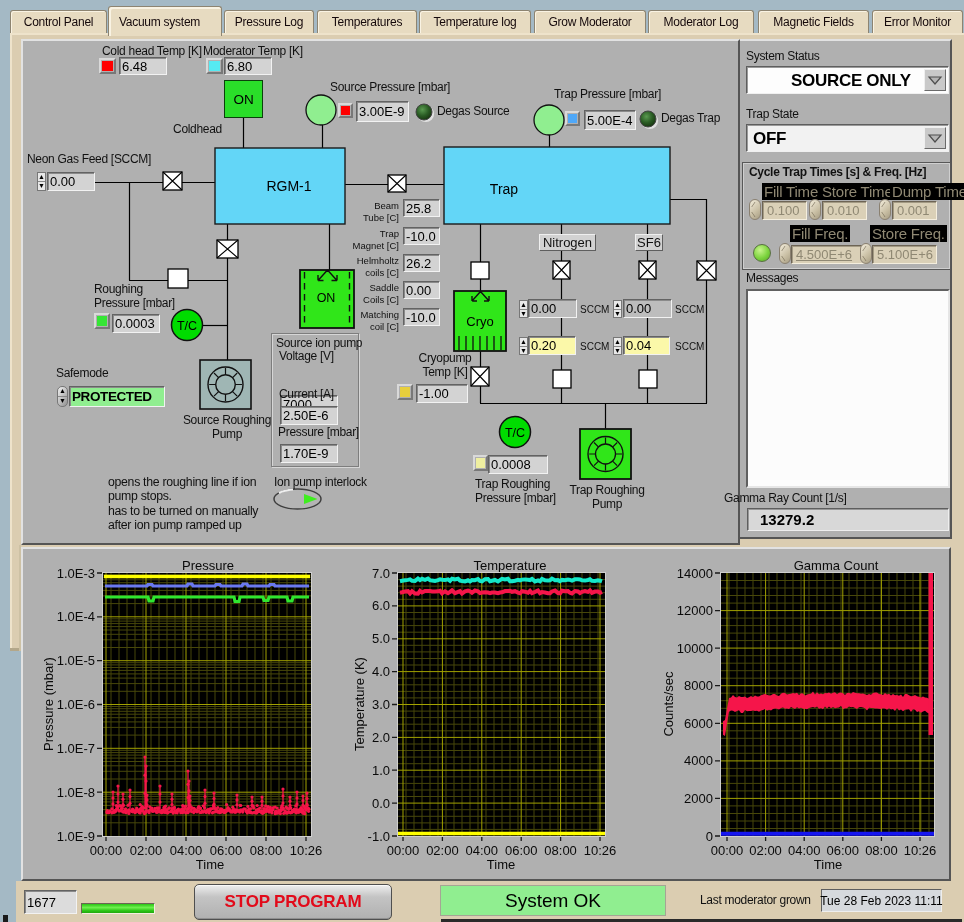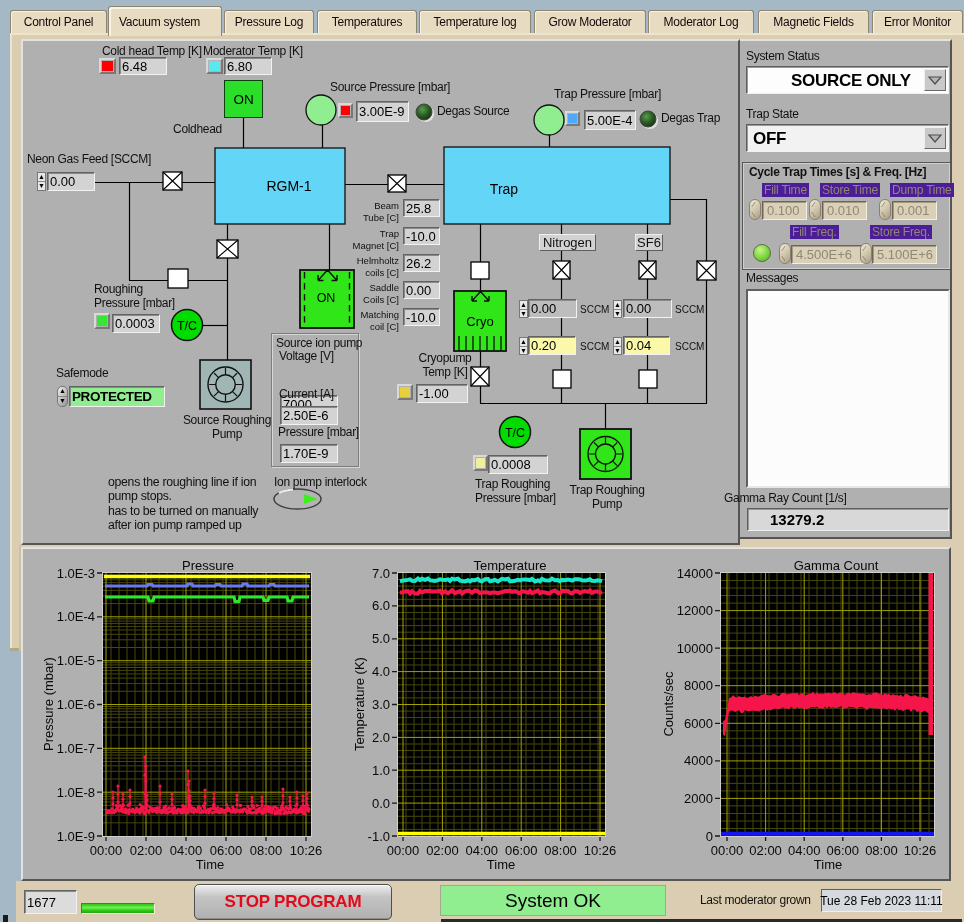--- a/index.html
+++ b/index.html
@@ -11,21 +11,21 @@
 .fld { position:absolute; background:#d3d3d3; border-top:1px solid #636363; border-left:1px solid #636363; border-right:1px solid #f2f2f2; border-bottom:1px solid #f2f2f2; box-shadow:inset 1px 1px 0 #8a8a8a; font-size:13px; color:#000; padding-left:2px; display:flex; align-items:center; white-space:nowrap; }
 .ind3d { position:absolute; border-top:2px solid #d9d9d9; border-left:2px solid #d9d9d9; border-right:2px solid #787878; border-bottom:2px solid #787878; background:#b0b0b0; }
 .ind3d > div { position:absolute; left:1px; top:1px; right:1px; bottom:1px; }
 .tab { position:absolute; top:10px; height:23px; background:#e7dbc1; border:1px solid #8d8471; border-bottom:none; border-radius:3px 3px 0 0; box-shadow:inset 1px 1px 0 #f9f3e3; font-size:12px; letter-spacing:-0.25px; color:#15090b; display:flex; align-items:center; justify-content:center; }
 .panel { position:absolute; background:#b0b0b0; border-top:2px solid #e2e2e2; border-left:2px solid #e2e2e2; border-right:2px solid #555555; border-bottom:2px solid #555555; }
 .spin { position:absolute; width:9px; background:#e8e8e8; border:1px solid #777; display:flex; flex-direction:column; }
 .spin div { flex:1; font-size:7px; line-height:8px; text-align:center; color:#000; }
 .spin div:first-child { border-bottom:1px solid #888; }
 .sccm { position:absolute; font-size:10px; color:#111; }
 .smalllbl { position:absolute; font-size:9.5px; color:#111; text-align:right; line-height:11.5px; }
-.dlbl { font-size:12px; letter-spacing:-0.2px; color:#8f8873; background:#4c1d95; padding:0 2px; white-space:nowrap; }
+.dlbl { font-size:15px; letter-spacing:-0.2px; color:#8f8873; background:#000000; padding:0 2px; white-space:nowrap; }
 .dfld { height:19px; background:#dad0b7; border:1px solid; border-color:#6d6455 #f4eede #f4eede #6d6455; box-shadow:inset 1px 1px 0 #a39a84; font-size:13px; color:#8f8873; padding-left:4px; display:flex; align-items:center; }
 .pill { width:12px; height:21px; border-radius:6px; background:linear-gradient(135deg,#f2ecdb,#c9bfa4 60%,#a79d83); border:1px solid #8a8070; }
 .pill:before { content:"\2044"; position:absolute; left:3px; top:0px; font-size:8px; color:#6e6450; }
 .pill:after { content:"\2044"; position:absolute; left:3px; bottom:0px; font-size:8px; color:#6e6450; transform:scaleY(-1); }
 </style>
 </head>
 <body>
 <div id="root">
 
   <div class="abs" style="left:10px; top:33px; width:954px; height:618px; background:#dbcdb1;"></div>
@@ -282,28 +282,28 @@
 <div class="abs pill" style="left:749px; top:199px;"></div>
 <div class="abs dfld" style="left:762px; top:201px; width:45px;">0.100</div>
 <div class="abs pill" style="left:809px; top:199px;"></div>
 <div class="abs dfld" style="left:822px; top:201px; width:45px;">0.010</div>
 <div class="abs pill" style="left:879px; top:199px;"></div>
 <div class="abs dfld" style="left:892px; top:201px; width:45px;">0.001</div>
 <div class="abs dlbl" style="left:790px; top:225px;">Fill Freq.</div>
 <div class="abs dlbl" style="left:870px; top:225px;">Store Freq.</div>
 <div class="abs" style="left:753px; top:244px; width:18px; height:18px; border-radius:50%; background:radial-gradient(circle at 38% 32%, #c8f48c, #7cd43e 55%, #55a424); border:1px solid #57703f;"></div>
 <div class="abs pill" style="left:779px; top:243px;"></div>
-<div class="abs dfld" style="left:791px; top:245px; width:76px;">4.500E+6</div>
+<div class="abs dfld" style="left:791px; top:245px; width:76px;text-decoration:underline;">4.500E+6</div>
 <div class="abs pill" style="left:860px; top:243px;"></div>
 <div class="abs dfld" style="left:872px; top:245px; width:65px;">5.100E+6</div>
 
 <div class="lbl" style="left:746px; top:271px;">Messages</div>
 <div class="abs" style="left:746px; top:289px; width:204px; height:199px; background:#fcfcfc; border:2px solid; border-color:#606060 #e6e6e6 #e6e6e6 #606060;"></div>
 <div class="lbl" style="left:724px; top:491px;">Gamma Ray Count [1/s]</div>
-<div class="abs" style="left:747px; top:508px; width:202px; height:23px; background:#d8d8d8; border:1px solid; border-color:#5e5e5e #eeeeee #eeeeee #5e5e5e; box-shadow:inset 1px 1px 0 #979797; font-size:15px; font-weight:bold; color:#000; display:flex; align-items:center; padding-left:22px;">13279.2</div>
+<div class="abs" style="left:747px; top:508px; width:202px; height:23px; background:#d8d8d8; border:1px solid; border-color:#5e5e5e #eeeeee #eeeeee #5e5e5e; box-shadow:inset 1px 1px 0 #979797; font-size:15px; font-weight:bold; color:#000; display:flex; align-items:center; padding-left:12px;">13279.2</div>
 
   <svg class="abs" style="left:21px; top:547px;" width="930" height="334" viewBox="21 547 930 334" font-family="Liberation Sans, sans-serif">
 <rect x="103" y="573" width="208" height="263" fill="#000"></rect>
 <path d="M111.0 573V836 M119.0 573V836 M127.0 573V836 M135.0 573V836 M143.0 573V836 M151.0 573V836 M159.0 573V836 M167.0 573V836 M175.0 573V836 M183.0 573V836 M191.0 573V836 M199.0 573V836 M207.0 573V836 M215.0 573V836 M223.0 573V836 M231.0 573V836 M239.0 573V836 M247.0 573V836 M255.0 573V836 M263.0 573V836 M271.0 573V836 M279.0 573V836 M287.0 573V836 M295.0 573V836 M303.0 573V836 M103 603.6H311 M103 595.9H311 M103 590.4H311 M103 586.2H311 M103 582.7H311 M103 579.8H311 M103 577.2H311 M103 575.0H311 M103 647.5H311 M103 639.8H311 M103 634.3H311 M103 630.0H311 M103 626.6H311 M103 623.6H311 M103 621.1H311 M103 618.8H311 M103 691.3H311 M103 683.6H311 M103 678.1H311 M103 673.9H311 M103 670.4H311 M103 667.5H311 M103 664.9H311 M103 662.7H311 M103 735.1H311 M103 727.4H311 M103 721.9H311 M103 717.7H311 M103 714.2H311 M103 711.3H311 M103 708.7H311 M103 706.5H311 M103 779.0H311 M103 771.3H311 M103 765.8H311 M103 761.5H311 M103 758.1H311 M103 755.1H311 M103 752.6H311 M103 750.3H311 M103 822.8H311 M103 815.1H311 M103 809.6H311 M103 805.4H311 M103 801.9H311 M103 799.0H311 M103 796.4H311 M103 794.2H311" stroke="#47470a" stroke-width="1" fill="none"></path>
 <path d="M106.0 573V836 M146.0 573V836 M186.0 573V836 M226.0 573V836 M266.0 573V836 M306.0 573V836 M103 616.8H311 M103 660.7H311 M103 704.5H311 M103 748.3H311 M103 792.2H311" stroke="#a2a200" stroke-width="1" fill="none"></path>
 <text x="208" y="570" font-size="13" fill="#0a0a0a" text-anchor="middle">Pressure</text>
 <path d="M97 573.0H102 M97 616.8H102 M97 660.7H102 M97 704.5H102 M97 748.3H102 M97 792.2H102 M97 836.0H102 M106.0 837V841 M146.0 837V841 M186.0 837V841 M226.0 837V841 M266.0 837V841 M306.0 837V841" stroke="#1a1a1a" stroke-width="1.3" fill="none"></path>
 <text x="95" y="577.5" font-size="13" fill="#0a0a0a" text-anchor="end">1.0E-3</text>
 <text x="95" y="621.3" font-size="13" fill="#0a0a0a" text-anchor="end">1.0E-4</text>
 <text x="95" y="665.2" font-size="13" fill="#0a0a0a" text-anchor="end">1.0E-5</text>

